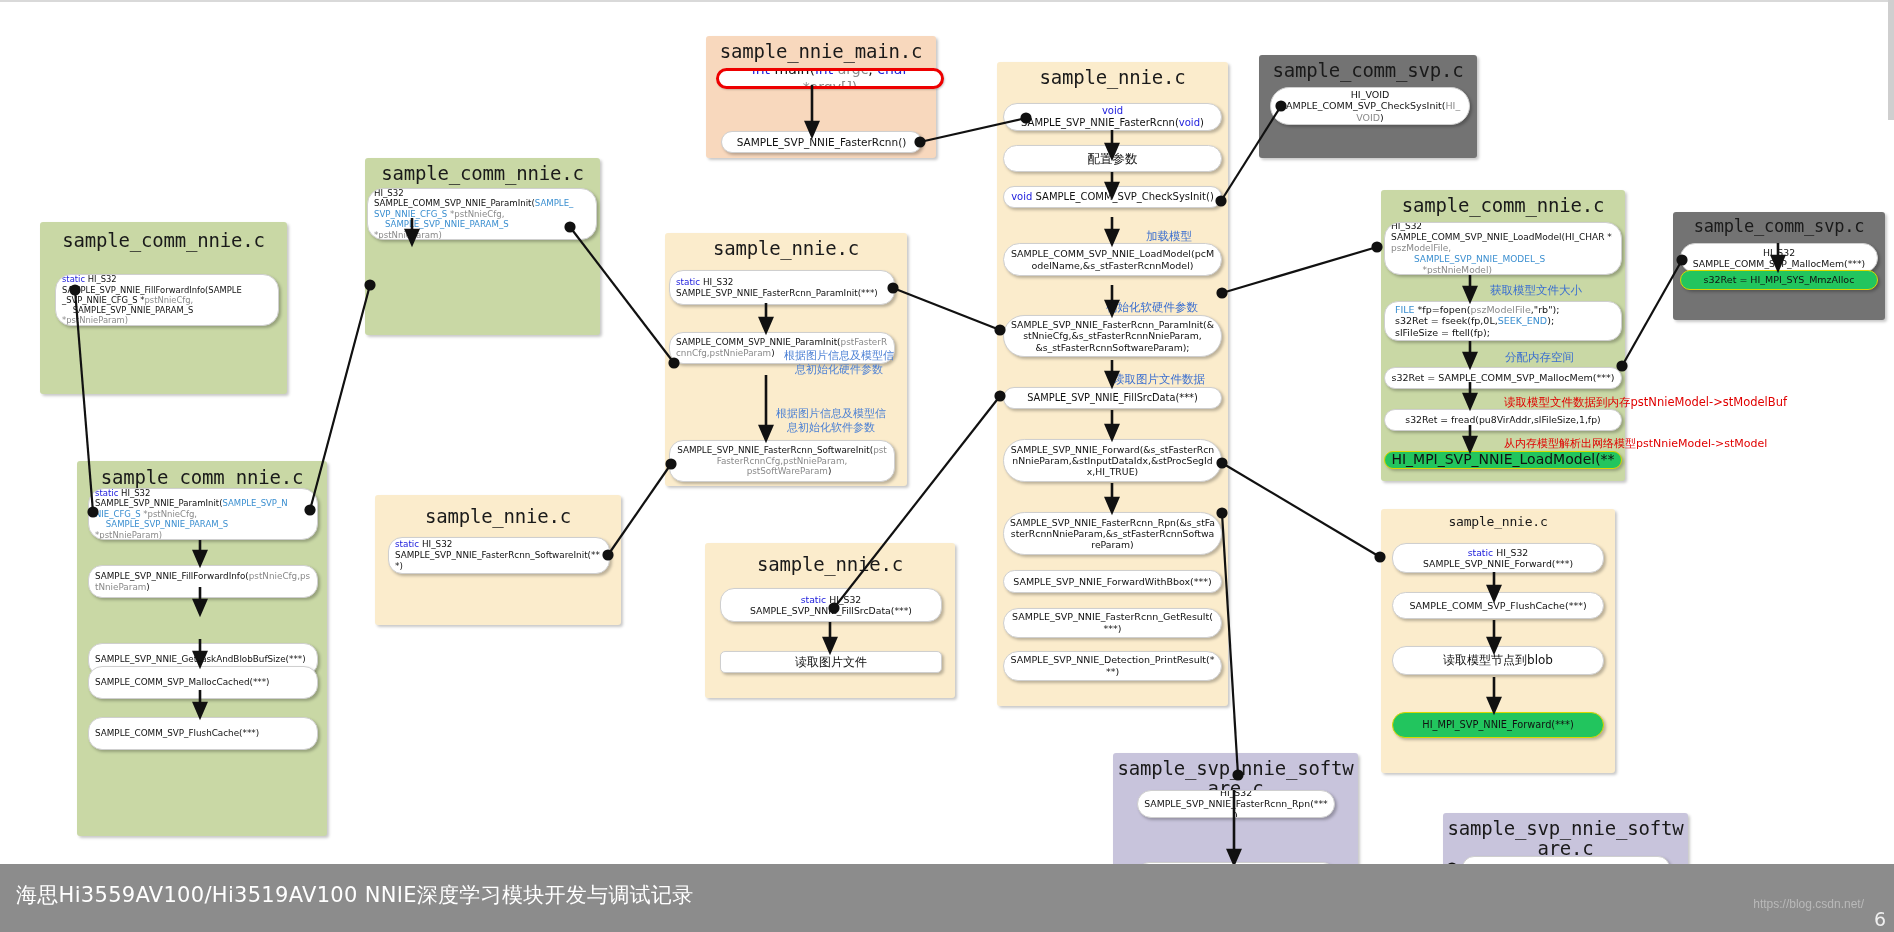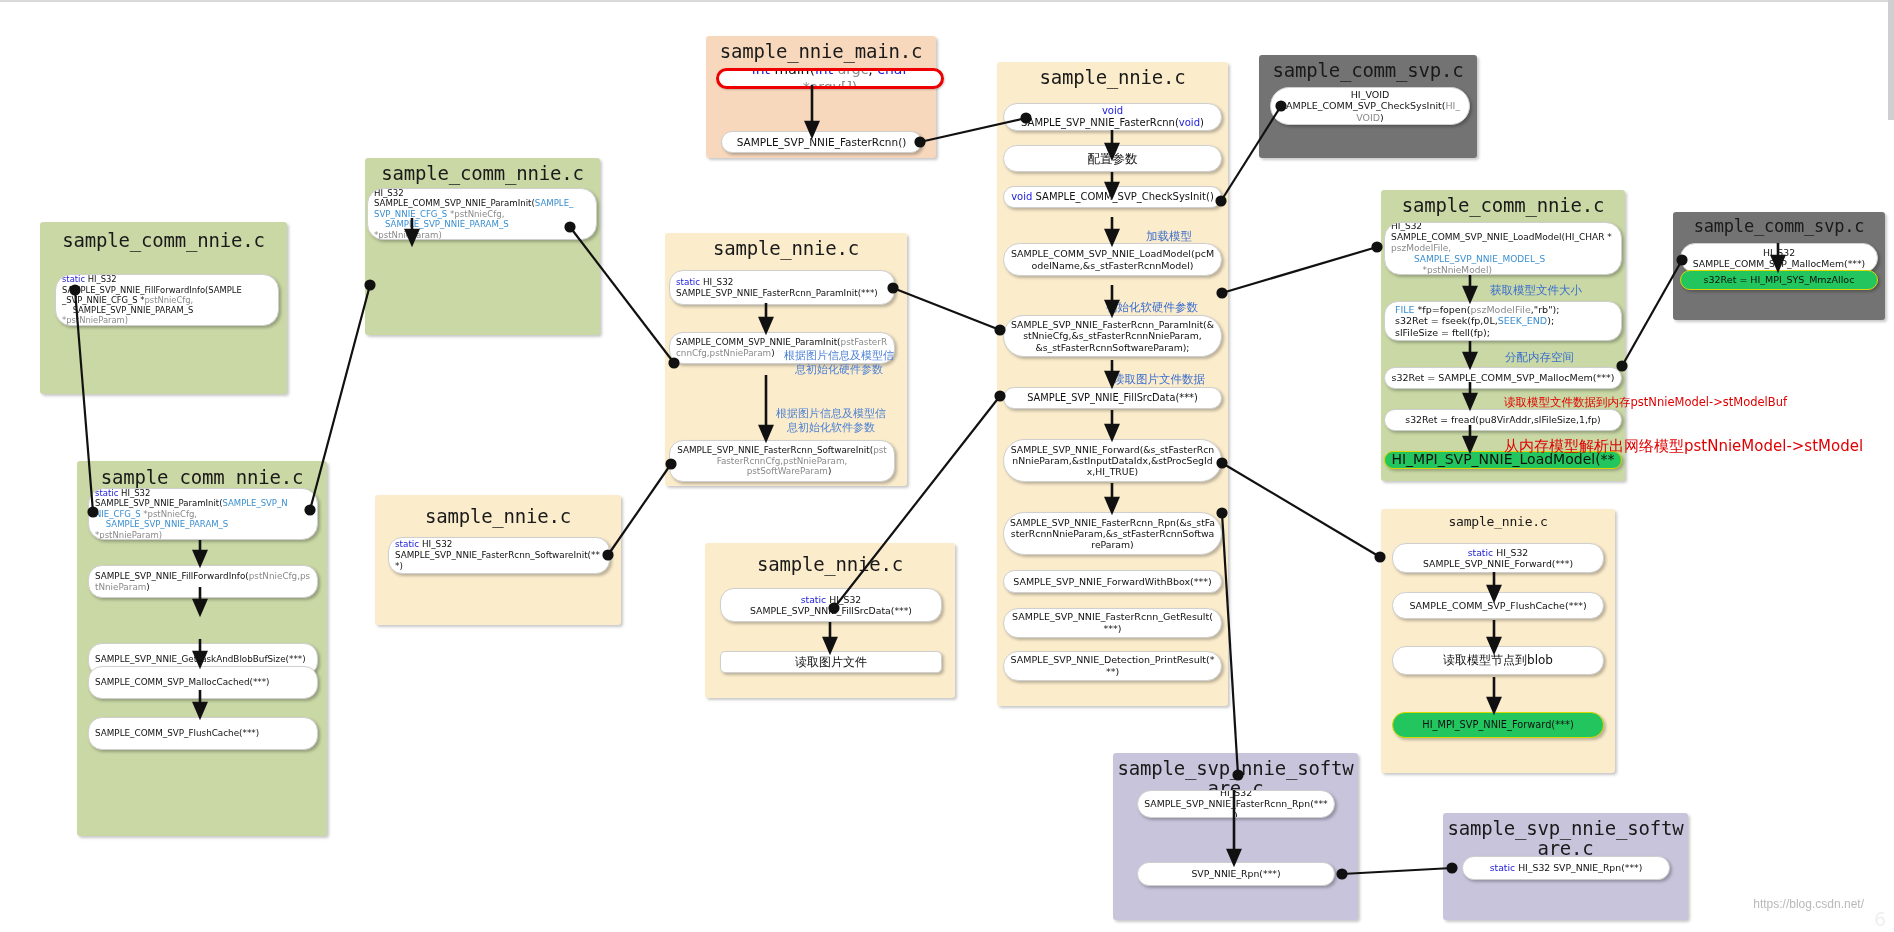--- a/index.html
+++ b/index.html
@@ -250,21 +250,21 @@
   <div class="node" style="left:1384px;top:409px;width:238px;height:22px;font-size:9.3px;">
     <span class="txt">s32Ret = fread(pu8VirAddr,slFileSize,1,fp)</span>
   </div>
   <div class="node yellow" style="left:1384px;top:451px;width:238px;height:18px;font-size:14px;">
     <span class="txt">s32Ret = HI_MPI_SVP_NNIE_LoadModel(***)</span>
   </div>
 
   <div class="ann" style="left:1490px;top:283px;font-size:11.5px;">获取模型文件大小</div>
   <div class="ann" style="left:1505px;top:350px;font-size:11.5px;">分配内存空间</div>
   <div class="ann red" style="left:1504px;top:395px;font-size:11.5px;">读取模型文件数据到内存pstNnieModel-&gt;stModelBuf</div>
-  <div class="ann red" style="left:1504px;top:437px;font-size:15px;">从内存模型解析出网络模型pstNnieModel-&gt;stModel</div>
+  <div class="ann red" style="left:1504px;top:437px;font-size:11px;">从内存模型解析出网络模型pstNnieModel-&gt;stModel</div>
 
   <div class="group blue" style="left:1673px;top:212px;width:212px;height:108px;">
     <div class="gtitle" style="top:4px;font-size:17px;">sample_comm_svp.c</div>
   </div>
   <div class="node" style="left:1680px;top:243px;width:198px;height:30px;font-size:9.3px;">
     <span class="txt" style="white-space:pre-line;">HI_S32
 SAMPLE_COMM_SVP_MallocMem(***)</span>
   </div>
   <div class="node yellow" style="left:1680px;top:270px;width:198px;height:20px;font-size:9.5px;">
     <span class="txt">s32Ret = HI_MPI_SYS_MmzAlloc</span>
@@ -366,15 +366,18 @@
   </div>
 
   <div class="group purple" style="left:1443px;top:813px;width:245px;height:107px;">
     <div class="gtitle" style="top:6px;font-size:19px;line-height:1.05;white-space:pre-line;">sample_svp_nnie_softw
 are.c</div>
   </div>
   <div class="node" style="left:1462px;top:856px;width:208px;height:24px;font-size:9.3px;border-radius:14px;">
     <span class="txt"><span class="kw">static </span>HI_S32 SVP_NNIE_Rpn(***)</span>
   </div>
 
+  <div class="footer">
+    <div class="ftxt">海思Hi3559AV100/Hi3519AV100 NNIE深度学习模块开发与调试记录</div>
+  </div>
   <div class="wm">https://blog.csdn.net/</div>
   <div class="pg">6</div>
 </div>
 
 </body></html>

